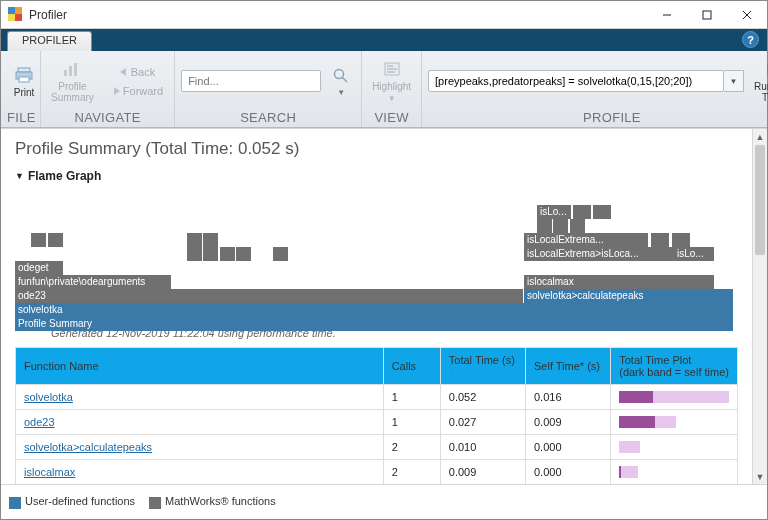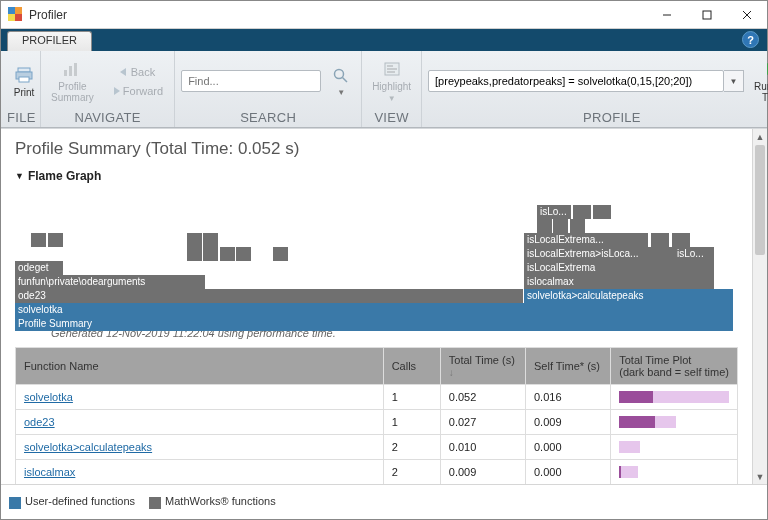--- a/index.html
+++ b/index.html
@@ -46,21 +46,21 @@
   .flame { position:relative; height:130px; margin-bottom:6px; }
   .bar { position:absolute; height:14px; font-size:10px; color:#fff; white-space:nowrap; overflow:hidden; padding:1px 3px 0 3px; text-overflow:ellipsis; }
   .gb  { background:#707070; }
   .bb  { background:#3a79a8; }
   .bar.nolabel { padding:0; }
   
   .gen { font-style:italic; color:#666; font-size:11px; margin:4px 0 8px 0;padding-left:36px; }
   
   table.ft { width:100%; border-collapse:collapse; font-size:11px; }
   table.ft th, table.ft td { border:1px solid #ddd; padding:6px 8px; text-align:left; }
-  table.ft th { background:#a3a3a3; color:#333; font-weight:normal; }
+  table.ft th { background:#0ea5e9; color:#333; font-weight:normal; }
   table.ft th.sorted::after{ content:" ↓"; color:#777; font-size:10px;}
   a.fn { color:#1f6aa5; text-decoration:underline; }
   
   .ttplot { position:relative; height:12px; background:transparent; }
   .ttplot .total { position:absolute; left:0; top:0; bottom:0; background:#e6c6ec; }
   .ttplot .self  { position:absolute; left:0; top:0; bottom:0; background:#9a4d9a; }
   
   .footer { height:18px; border-top:1px solid #d6d6d6; display:flex; align-items:center; gap:14px; padding:17px 8px; font-size:11px; color:#333; }
   .legbox { width:12px; height:12px; display:inline-block; margin-right:4px; vertical-align:middle;}
 </style>
@@ -229,37 +229,36 @@
         <div class="bar gb nolabel" style="left:33px; top:42px; width:15px;"></div>
         <div class="bar gb nolabel" style="left:172px; top:42px; width:15px;"></div>
         <div class="bar gb nolabel" style="left:188px; top:42px; width:15px;"></div>
         <div class="bar gb nolabel" style="left:172px; top:56px; width:15px;"></div>
         <div class="bar gb nolabel" style="left:188px; top:56px; width:15px;"></div>
         <div class="bar gb nolabel" style="left:205px; top:56px; width:15px;"></div>
         <div class="bar gb nolabel" style="left:221px; top:56px; width:15px;"></div>
         <div class="bar gb nolabel" style="left:258px; top:56px; width:15px;"></div>
 
         <div class="bar gb" style="left:0; top:70px; width:48px;">odeget</div>
-        <div class="bar gb" style="left:0; top:84px; width:190px;">funfun\private\odearguments</div>
+        <div class="bar gb" style="left:0; top:84px; width:156px;">funfun\private\odearguments</div>
         <div class="bar gb" style="left:0; top:98px; width:508px;">ode23</div>
         <div class="bar bb" style="left:0; top:112px; width:718px;">solvelotka</div>
         <div class="bar bb" style="left:0; top:126px; width:718px;">Profile Summary</div>
 
         <div class="bar gb" style="left:522px; top:14px; width:34px;">isLo...</div>
         <div class="bar gb nolabel" style="left:558px; top:14px; width:18px;"></div>
         <div class="bar gb nolabel" style="left:578px; top:14px; width:18px;"></div>
         <div class="bar gb nolabel" style="left:522px; top:28px; width:15px;"></div>
         <div class="bar gb nolabel" style="left:538px; top:28px; width:15px;"></div>
         <div class="bar gb nolabel" style="left:555px; top:28px; width:15px;"></div>
         <div class="bar gb" style="left:509px; top:42px; width:124px;">isLocalExtrema...</div>
         <div class="bar gb nolabel" style="left:636px; top:42px; width:18px;"></div>
         <div class="bar gb nolabel" style="left:657px; top:42px; width:18px;"></div>
         <div class="bar gb" style="left:509px; top:56px; width:168px;">isLocalExtrema&gt;isLoca...</div>
         <div class="bar gb" style="left:659px; top:56px; width:40px;">isLo...</div>
-        <div class="bar gb" style="left:509px; top:70px; width:190px;">isLocalExtrema</div>
         <div class="bar gb" style="left:509px; top:84px; width:190px;">islocalmax</div>
         <div class="bar bb" style="left:509px; top:98px; width:209px;">solvelotka&gt;calculatepeaks</div>
       </div>
 
       <div class="gen">Generated 12-Nov-2019 11:22:04 using performance time.</div>
 
       <table class="ft">
         <thead>
           <tr>
             <th style="width:52%;">Function Name</th>

